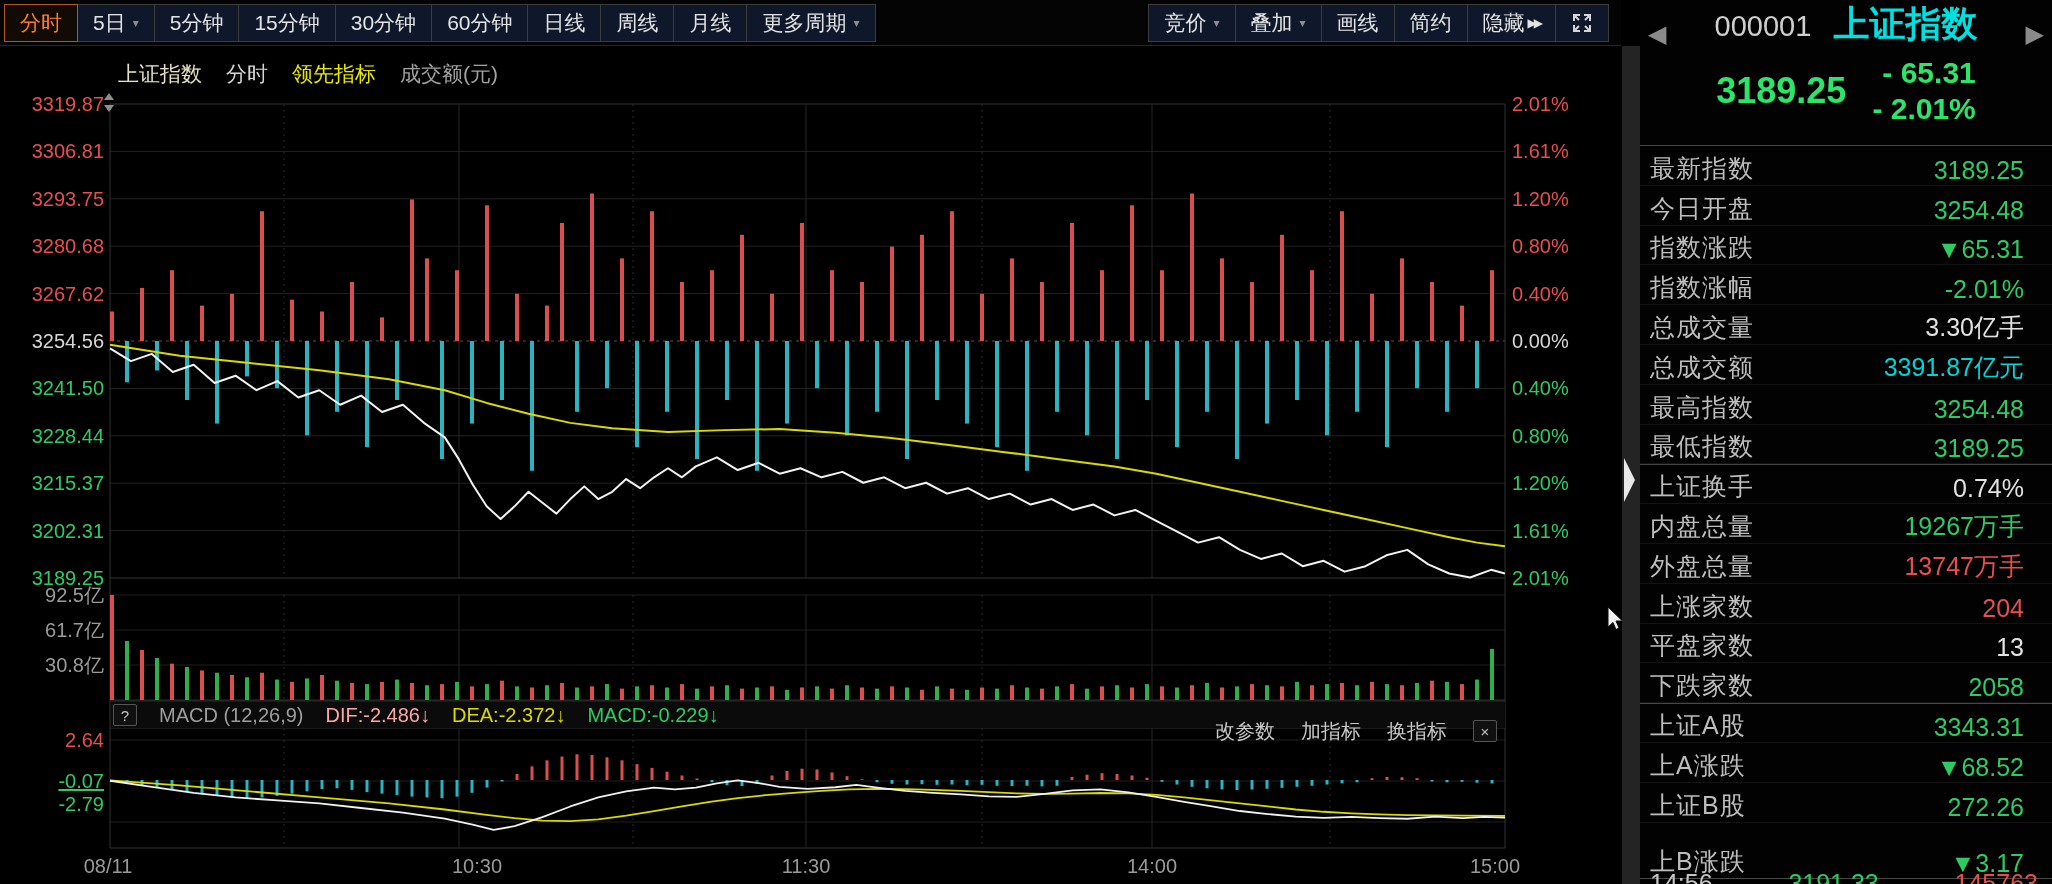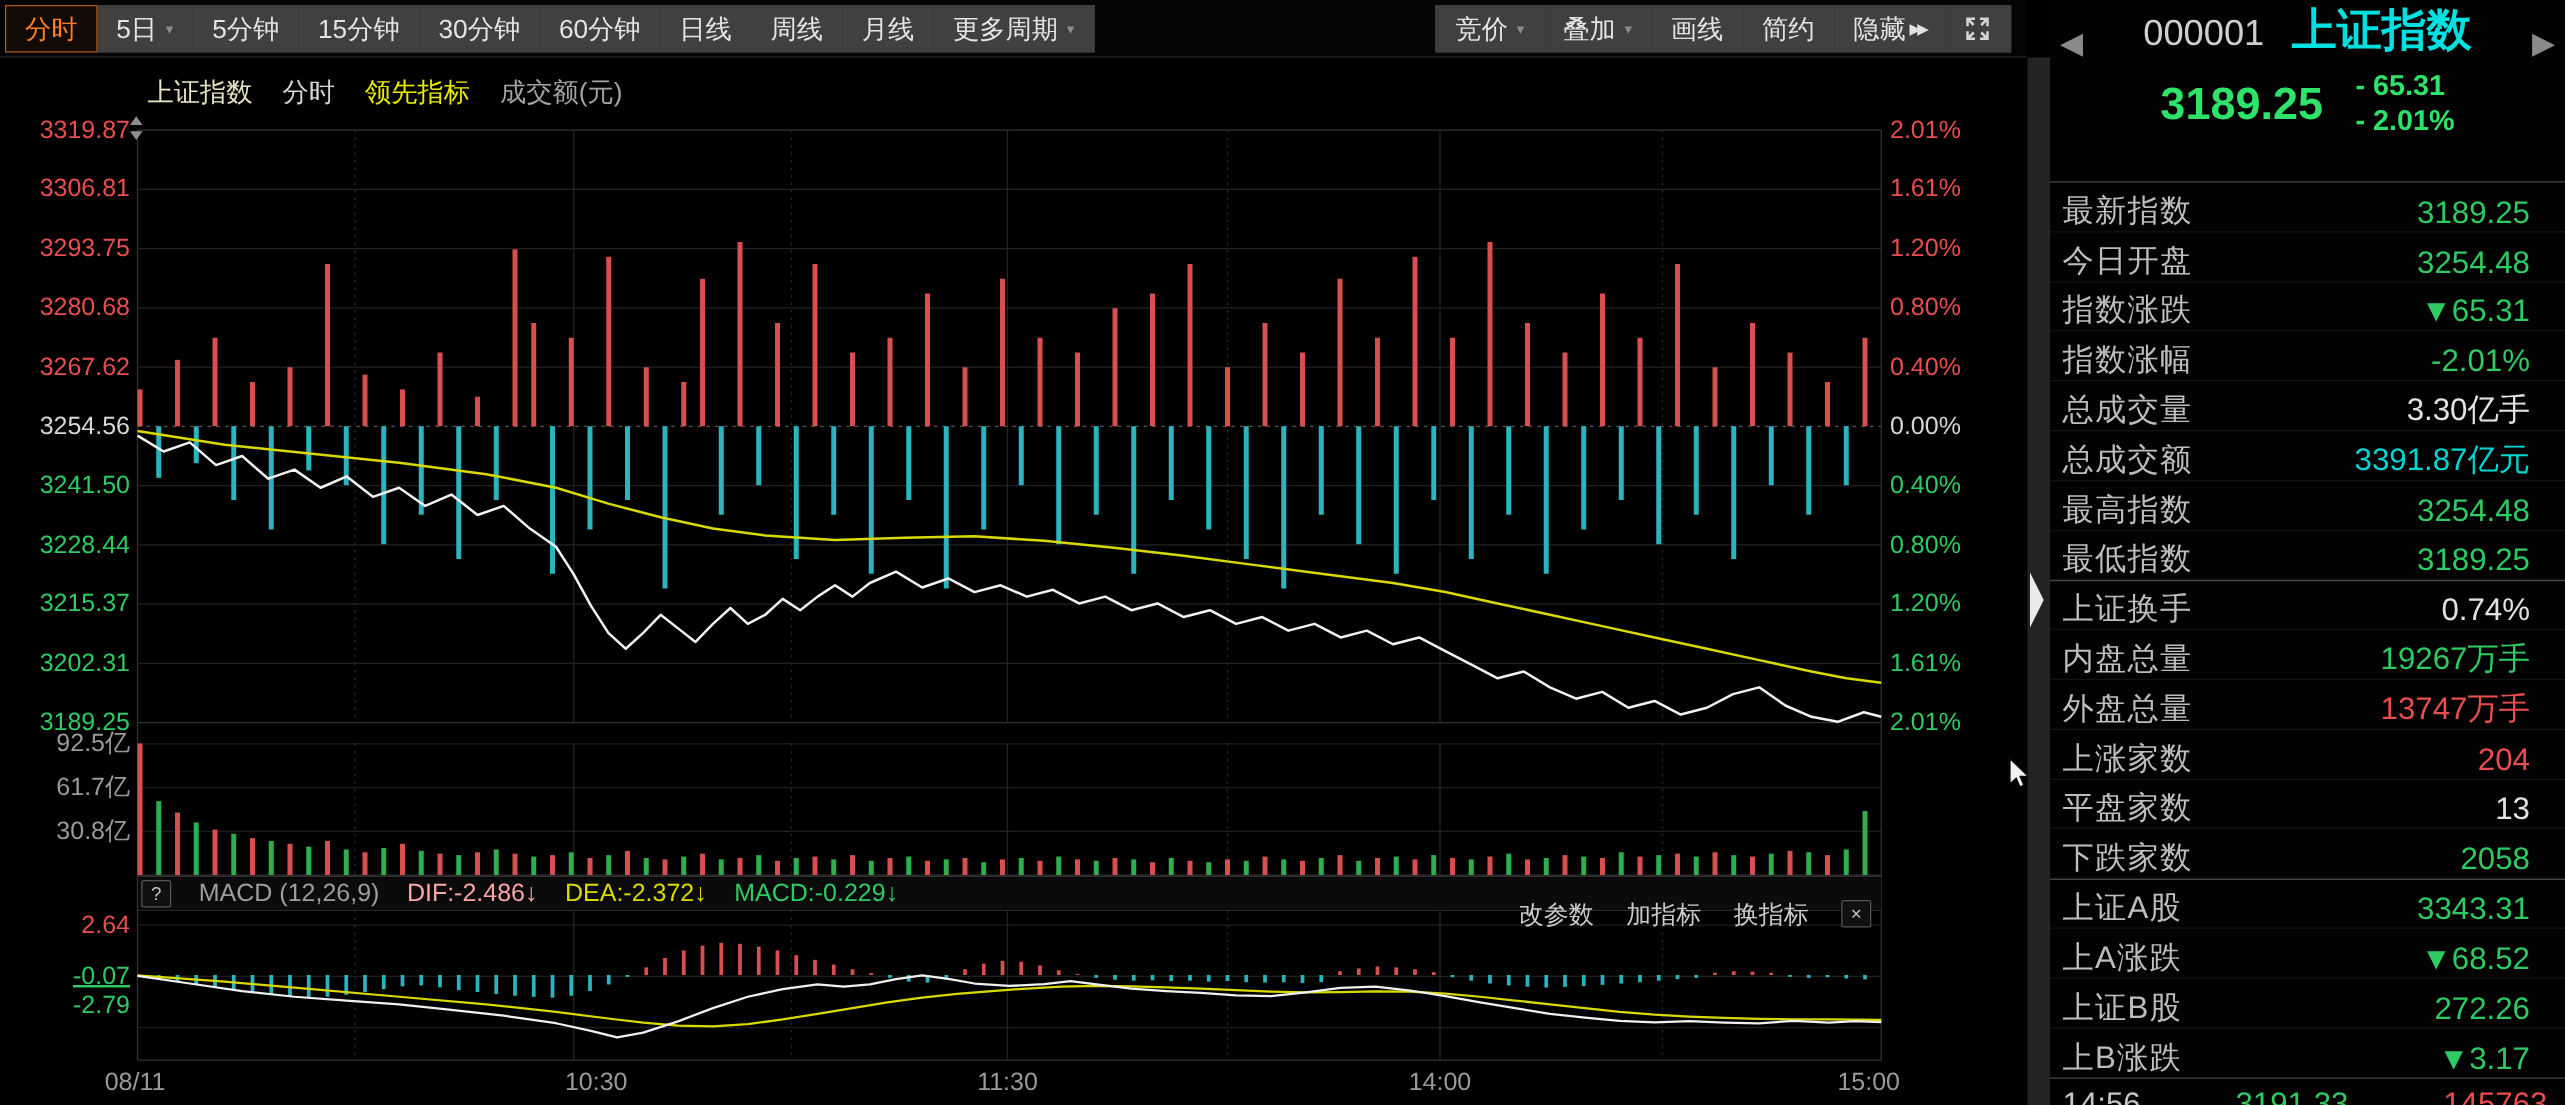--- a/index.html
+++ b/index.html
@@ -10,21 +10,21 @@
   html,body{margin:0;padding:0;background:#000;}
   body{width:2052px;height:884px;overflow:hidden;position:relative;
        font-family:"Liberation Sans",sans-serif;color:#ddd;}
   
   #toolbar{position:absolute;left:0;top:0;width:1621px;height:46px;background:#040404;
            border-bottom:1px solid #262626;display:flex;align-items:center;z-index:6;}
   #period-tabs,#right-tools{display:flex;align-items:center;height:40px;}
   #period-tabs{margin-left:5px;}
   #right-tools{margin-left:auto;margin-right:12px;}
   .tb{height:38px;display:flex;align-items:center;justify-content:center;
-      border:1px solid var(--border);background:#404040;color:#e3e3e3;font-size:21px;
+      border:1px solid var(--border);background:#0f172a;color:#e3e3e3;font-size:21px;
       padding:0 15px;margin-left:-1px;cursor:pointer;white-space:nowrap;}
   .tb.active{border-color:#b05a18;color:#ff7d26;background:#120a04;position:relative;z-index:2;}
   .caret{color:#8d8d8d;font-size:12px;margin-left:7px;}
   .chevrons{font-size:12px;letter-spacing:-3px;margin-left:3px;color:#e3e3e3;}
   
   #chart-svg{position:absolute;left:0;top:0;z-index:1;}
   #legend{position:absolute;left:118px;top:46px;height:56px;display:flex;align-items:center;
           gap:24px;font-size:21px;z-index:3;}
   .lg-cream{color:#e5e3c2}.lg-light{color:#d5d5d5}.lg-yellow{color:#e8e800}.lg-gray{color:#a3a3a3}
   .axlbl{position:absolute;font-size:20px;transform:translateY(-50%);z-index:3;line-height:1;}
@@ -49,26 +49,26 @@
   
   #quote-panel{position:absolute;left:1640px;top:0;width:412px;height:884px;background:#020202;z-index:5;}
   #qp-top{position:relative;height:146px;border-bottom:1px solid #474747;}
   #qp-title{display:flex;align-items:baseline;justify-content:center;gap:22px;padding-top:0;}
   .nav-arrow{position:absolute;top:20px;color:#8a8a8a;font-size:24px;cursor:pointer;}
   #nav-prev{left:8px}#nav-next{right:8px}
   #qp-code{font-size:29px;color:#cfcfcf;}
   #qp-name{font-size:36px;color:#00e0e0;font-weight:bold;}
   #qp-priceline{display:flex;align-items:center;justify-content:center;gap:26px;margin-top:6px;}
   #qp-price{font-size:36px;font-weight:bold;color:#2ee36a;}
-  #qp-chg{display:flex;flex-direction:column;font-size:23px;font-weight:bold;
+  #qp-chg{display:flex;flex-direction:column;align-items:flex-end;font-size:30px;font-weight:bold;
           color:#2ee36a;line-height:1.2;}
   #qrows{border-bottom:1px solid #474747;}
   .qrow{height:39.8px;display:flex;align-items:flex-end;justify-content:space-between;
         padding:0 28px 0 10px;border-bottom:1px solid #131313;font-size:25px;}
-  .qrow:last-child{border-bottom:none;}
+  .qrow:last-child{border-bottom:none;margin-top:16px;}
   .qrow.sep{border-top:1px solid #474747;}
   .qrow .lb{color:#bdbdbd;letter-spacing:1px;}
   .v-g{color:var(--green)}.v-r{color:var(--red)}.v-w{color:#e2e2e2}.v-c{color:var(--cyan)}
   #qticker{position:absolute;top:869px;left:0;right:0;display:flex;align-items:flex-start;
            justify-content:space-between;padding:0 14px 0 10px;font-size:25px;}
   #qticker .t{color:#c5c5c5}#qticker .p{color:var(--green)}#qticker .v{color:var(--red)}
   
   #mouse-cursor{position:absolute;left:1606px;top:606px;z-index:9;}
 </style>
 </head>

